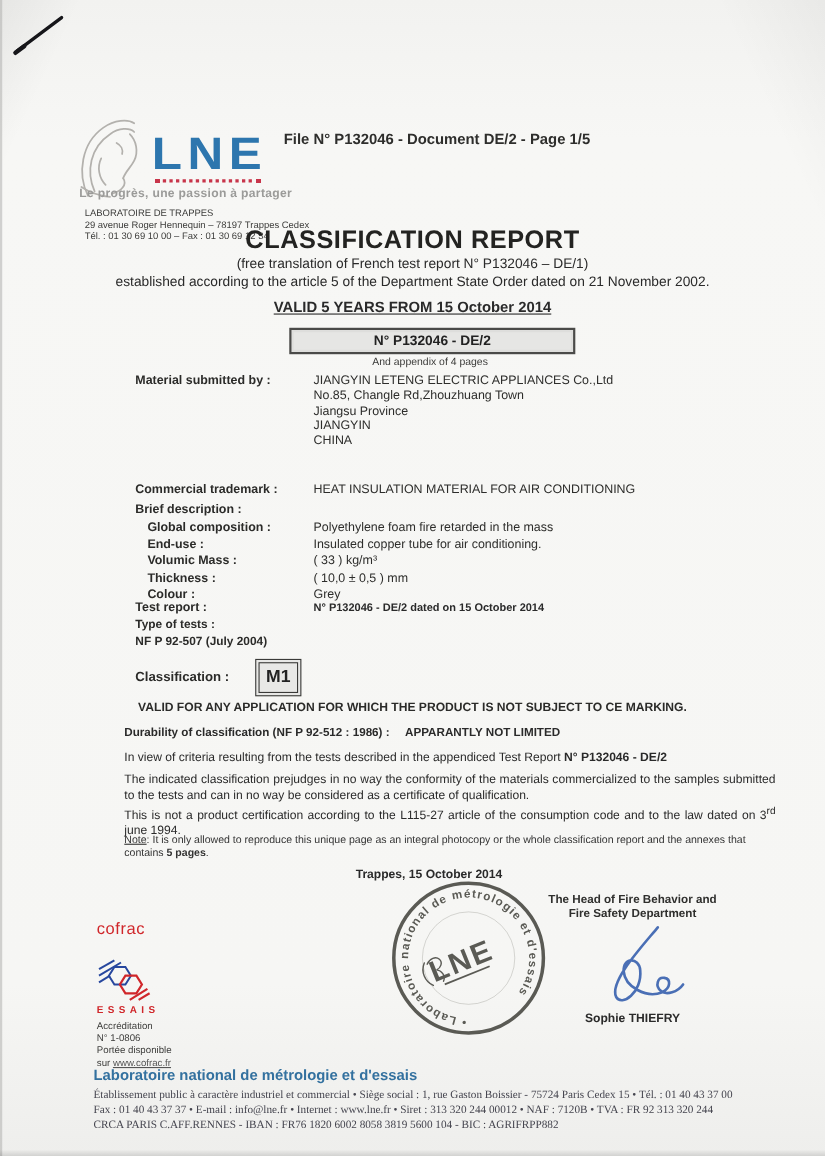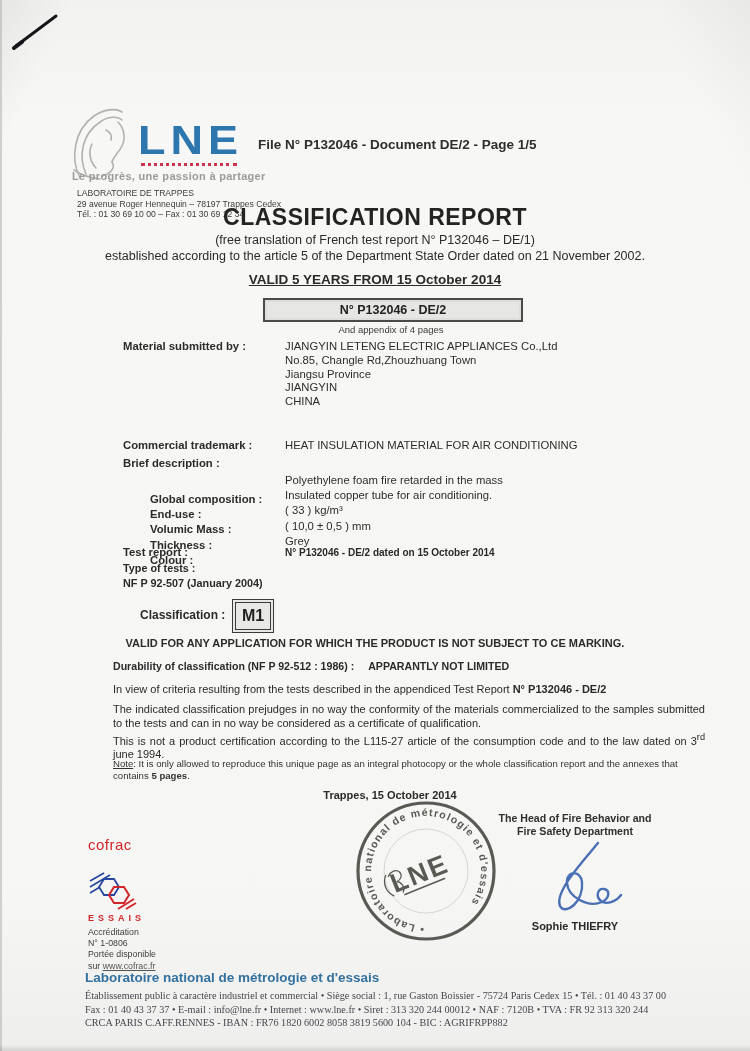--- a/index.html
+++ b/index.html
@@ -15,49 +15,49 @@
   .edge-left { left:0; top:0; width:2px; height:100%; background:#b0b0ae; opacity:.55; }
   .edge-bottom { left:0; bottom:0; width:100%; height:6px;
     background:linear-gradient(180deg, rgba(0,0,0,0) 0%, rgba(0,0,0,0.12) 100%); }
 
   
   .lne-word { left:138px; top:116px; font-size:45px; font-weight:bold; color:#2d76ae;
     letter-spacing:5px; transform:scaleY(.92); transform-origin:top left; }
   .lne-underline { left:141px; top:163px; width:96px; border-bottom:3px dotted #c8354a; }
   .tagline { left:72px; top:170px; font-size:11px; font-weight:bold; color:#9b9b99; letter-spacing:.3px; }
   .address { left:77px; top:188px; font-size:8.6px; line-height:10.5px; color:#3c3c3a; }
-  .file-line { left:258px; top:137px; font-size:13.5px; font-weight:bold; color:#2e2e2c;text-align:right; }
+  .file-line { left:258px; top:119px; font-size:13.5px; font-weight:bold; color:#2e2e2c;text-align:right; }
 
   
   .center { left:10px; width:730px; text-align:center; }
   .doc-title { top:204px; font-size:23px; font-weight:bold; letter-spacing:.5px; color:#232321; }
   .sub1 { top:233px; font-size:12.5px; }
   .sub2 { top:249px; font-size:12.5px; }
   .valid-line { top:272px; font-size:13.5px; font-weight:bold; text-decoration:underline; }
   .num-box { left:263px; top:298px; width:256px; height:20px; background:#e6e6e4;
     border:2px solid #4a4a48; box-shadow:inset 0 0 0 2px #dededc; text-align:center;
     font-size:12.5px; font-weight:bold; line-height:20px; color:#222; }
   .appendix { left:263px; top:324px; width:256px; text-align:center; font-size:9.5px; color:#3a3a38; }
 
   
   .lbl { font-weight:bold; font-size:11.3px; color:#2b2b29; white-space:nowrap; }
   .val { font-size:11.3px; color:#2d2d2b; }
   .material-lbl { left:123px; top:340px; }
   .material-val { left:285px; top:340px; line-height:13.8px; }
   .trademark-lbl { left:123px; top:439px; }
   .trademark-val { left:285px; top:439px; }
   .brief-lbl { left:123px; top:457px; }
-  .sub-lbl { left:150px;margin-top:19px; }
+  .sub-lbl { left:134px; }
   .sub-val { left:285px; }
   .testreport-lbl { left:123px; top:546px; }
   .testreport-val { left:285px; top:547px; font-size:10px; font-weight:bold; }
   .type-lbl1 { left:123px; top:562px; font-size:10.8px; }
   .type-lbl2 { left:123px; top:577px; font-size:10.8px; }
   .type-val { left:285px; top:562px; width:392px; line-height:14.4px; }
-  .class-lbl { left:140px; top:608px; font-size:12px; }
+  .class-lbl { left:123px; top:608px; font-size:12px; }
   .m1-box { left:232px; top:599px; width:34px; height:26px; background:#e8e8e6;
     border:4px double #3a3a38; text-align:center; font-size:16px; font-weight:bold;
     line-height:26px; color:#222; }
   .valid-for { top:637px; font-size:11px; font-weight:bold; color:#2b2b29; }
 
   .durability { left:113px; top:660px; font-size:10.6px; font-weight:bold; }
   .durability .gap { margin-left:14px; }
   .in-view { left:113px; top:683px; font-size:11px; }
   .para-block { left:113px; top:703px; width:592px; font-size:11px; line-height:13.8px; text-align:justify; }
   .note-block { left:113px; top:758px; width:592px; font-size:9.6px; line-height:12px; color:#333; }
@@ -143,21 +143,21 @@
   <div class="abs lbl sub-lbl" style="top:504px;">Volumic Mass  :</div>
   <div class="abs val sub-val" style="top:504px;">( 33 ) kg/m³</div>
   <div class="abs lbl sub-lbl" style="top:520px;">Thickness :</div>
   <div class="abs val sub-val" style="top:520px;">( 10,0 ± 0,5 ) mm</div>
   <div class="abs lbl sub-lbl" style="top:535px;">Colour :</div>
   <div class="abs val sub-val" style="top:535px;">Grey</div>
 
   <div class="abs lbl testreport-lbl">Test report :</div>
   <div class="abs testreport-val">N° P132046 - DE/2 dated on 15 October 2014</div>
   <div class="abs lbl type-lbl1">Type of tests :</div>
-  <div class="abs lbl type-lbl2">NF P 92-507 (January 2004)</div>
+  <div class="abs lbl type-lbl2">NF P 92-507 (July 2004)</div>
 
   <div class="abs lbl class-lbl">Classification :</div>
   <div class="abs m1-box">M1</div>
   <div class="abs center valid-for">VALID FOR ANY APPLICATION FOR WHICH THE PRODUCT IS NOT SUBJECT TO CE MARKING.</div>
 
   <div class="abs durability">
     <span>Durability of classification (NF P 92-512 : 1986) :</span><span class="gap">APPARANTLY NOT LIMITED</span>
   </div>
   <div class="abs in-view">
     <span>In view of criteria resulting from the tests described in the appendiced Test Report </span><span style="font-weight:bold;">N° P132046 - DE/2</span>

